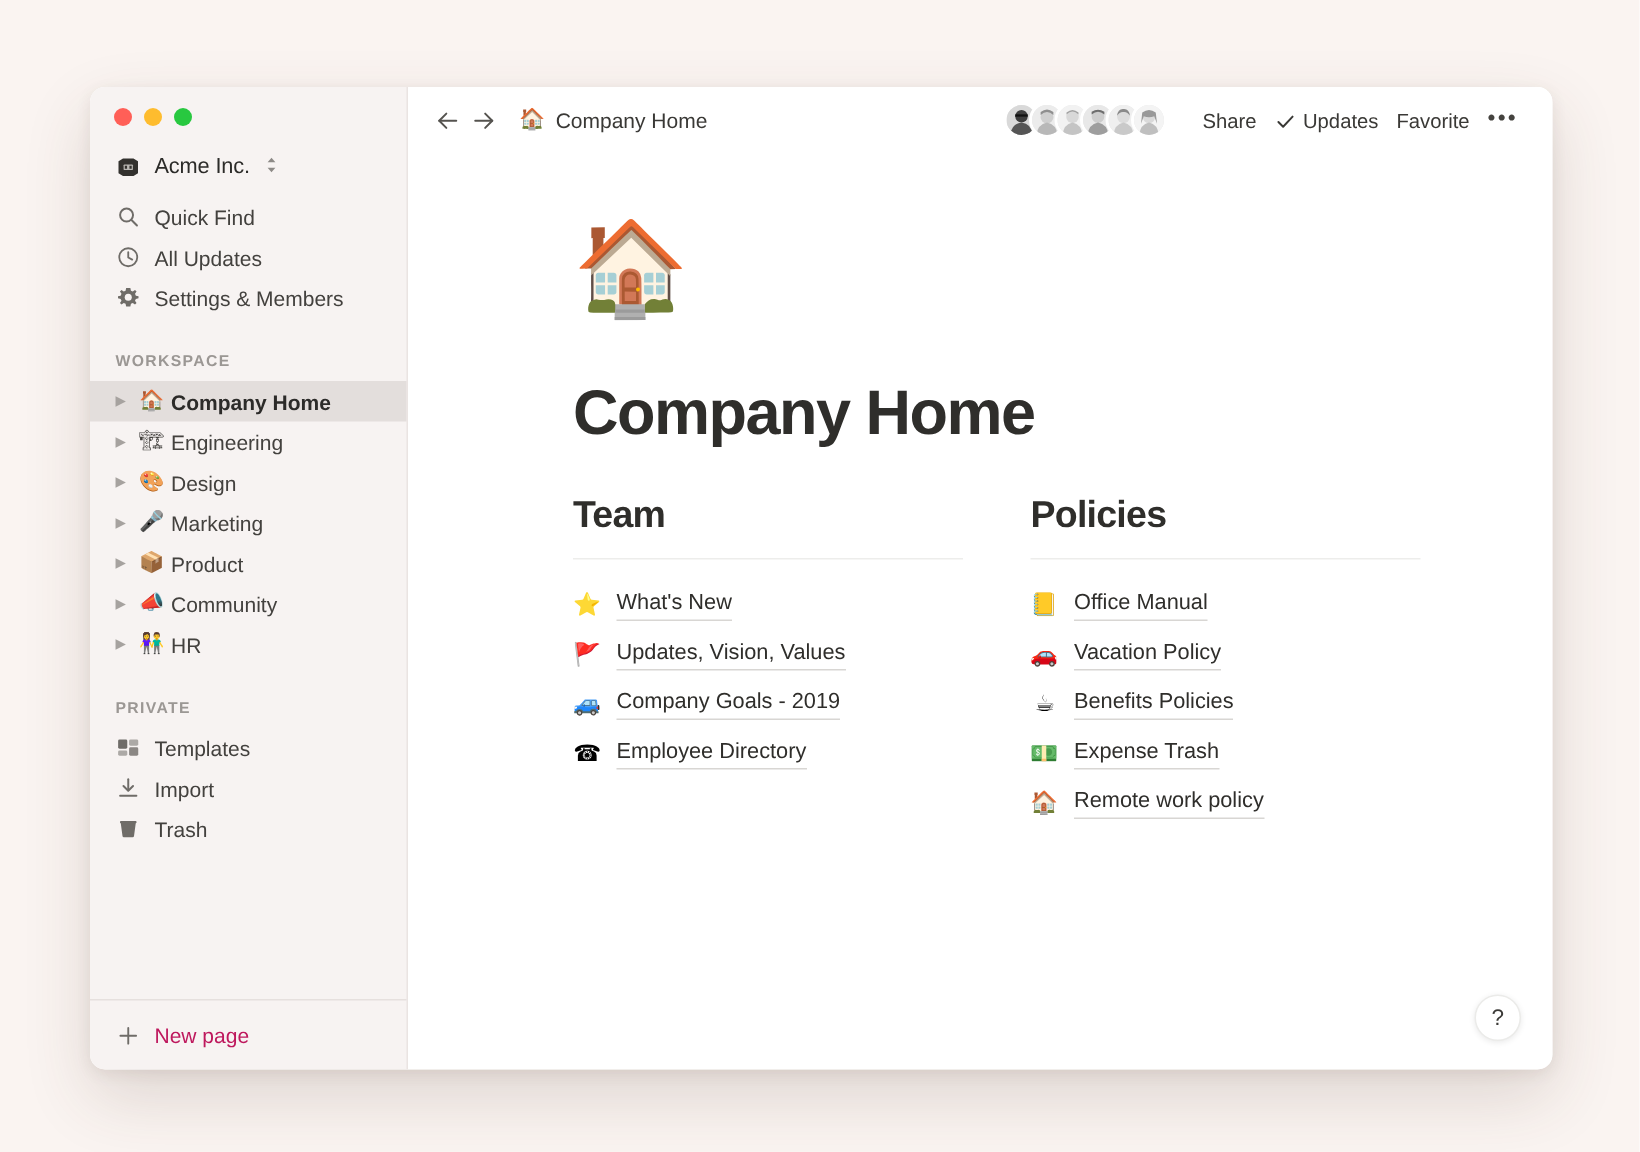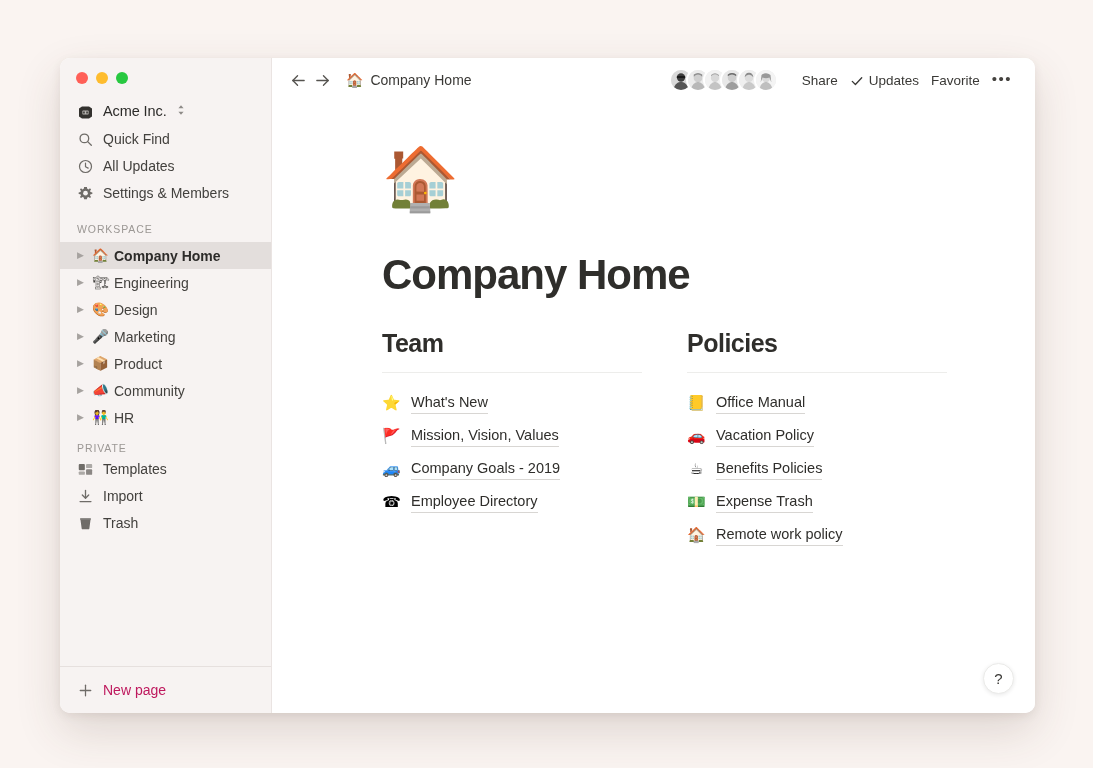--- a/index.html
+++ b/index.html
@@ -82,44 +82,45 @@
     font-size: 10px;
     color: #8d8a87;
     line-height: 1;
     margin-left: 1px;
   }
 
   .nav-list { padding-top: 5px; }
 
   .nav-row {
     display: flex;
+    align-items: center;
     gap: 10px;
     height: 27px;
     padding: 0 16px 0 17px;
     cursor: pointer;
     color: #43413e;
     font-size: 14px;
   }
   .nav-icon {
     width: 16px; height: 16px;
     flex: 0 0 16px;
     display: flex;
     align-items: center;
     justify-content: center;
     color: #6f6c68;
   }
   .nav-icon svg { display: block; }
 
   .section-label {
     font-size: 10.5px;
-    font-weight: normal;
+    font-weight: bold;
     letter-spacing: 0.9px;
     color: #9b9794;
     padding: 0 16px 0 17px;
-    margin-top: 10px;
+    margin-top: 22px;
     margin-bottom: 6px;
     text-transform: uppercase;
     height: 14px;
     line-height: 14px;
   }
 
   .page-row {
     display: flex;
     align-items: center;
     height: 27px;
@@ -621,21 +622,21 @@
           <div class="col-heading">Team</div>
           <div class="col-divider"></div>
 
           <div class="link-row">
             <span class="link-emoji">⭐</span>
             <span class="link-text">What's New</span>
           </div>
 
           <div class="link-row">
             <span class="link-emoji">🚩</span>
-            <span class="link-text">Mission, Vision, Values</span>
+            <span class="link-text">Updates, Vision, Values</span>
           </div>
 
           <div class="link-row">
             <span class="link-emoji">🚙</span>
             <span class="link-text">Company Goals - 2019</span>
           </div>
 
           <div class="link-row">
             <span class="link-emoji">☎</span>
             <span class="link-text">Employee Directory</span>

